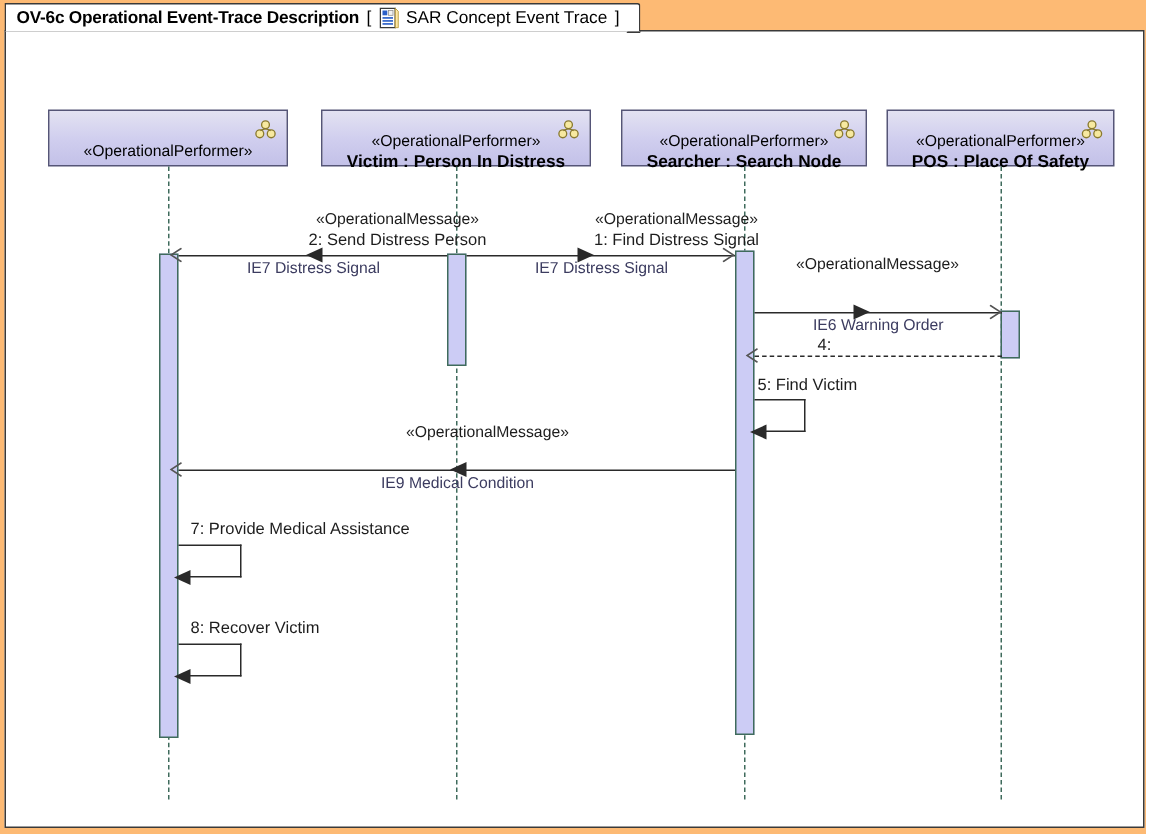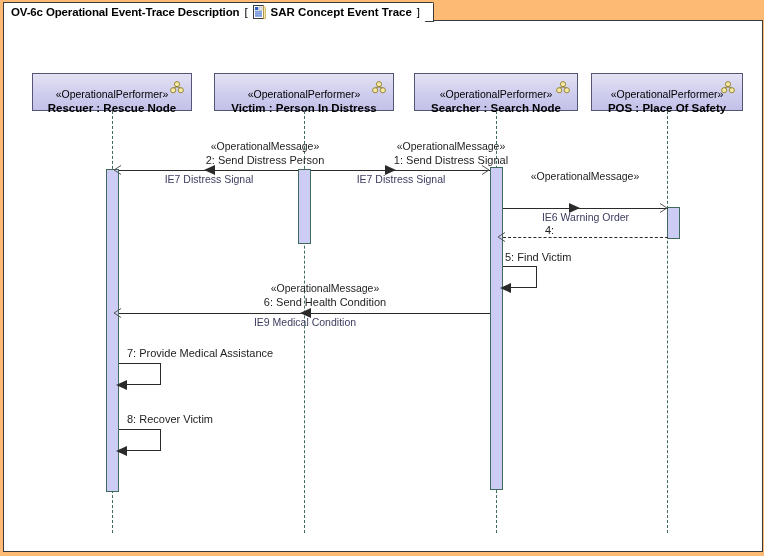--- a/index.html
+++ b/index.html
@@ -67,21 +67,20 @@
   .title-bracket {
     font-size: 11.5px;
     color: #000000;
     margin-left: 5px;
     margin-right: 3px;
   }
   .title-sub {
     font-size: 11.5px;
     color: #000000;
     margin-left: 3px;
-    font-weight: bold;
   }
   .tab-icon {
     width: 13px;
     height: 14px;
     margin: 0 2px;
     flex: 0 0 auto;
     position: relative;
   }
 
   
@@ -236,21 +235,20 @@
         <rect x="2" y="10.4" width="7" height="1.1" fill="#2a5fc8"></rect>
         <path d="M10.5 0.5 L12.5 2.5 L12.5 13.5 L10.5 13.5 Z" fill="#ffe9a8" stroke="#b99a38" stroke-width="0.6"></path>
       </svg>
     </span>
     <span class="title-sub">SAR Concept Event Trace</span>
     <span class="title-bracket">]</span>
   </div>
 
   <div class="head" style="left:32px; top:73px; width:160px; height:38px;">
     <span class="head-stereo">«OperationalPerformer»</span>
-    <span class="head-name">Rescuer : Rescue Node</span>
     <span class="head-icon">
       <svg width="16" height="13" viewBox="0 0 16 13">
         <circle cx="8" cy="3.2" r="2.6" fill="#f7e9a0" stroke="#8a7a30" stroke-width="0.9"></circle>
         <circle cx="4.2" cy="9.2" r="2.6" fill="#f7e9a0" stroke="#8a7a30" stroke-width="0.9"></circle>
         <circle cx="11.8" cy="9.2" r="2.6" fill="#f7e9a0" stroke="#8a7a30" stroke-width="0.9"></circle>
         <line x1="8" y1="5.8" x2="4.6" y2="7" stroke="#8a7a30" stroke-width="0.9"></line>
         <line x1="8" y1="5.8" x2="11.4" y2="7" stroke="#8a7a30" stroke-width="0.9"></line>
       </svg>
     </span>
   </div>
@@ -315,21 +313,21 @@
   <span class="arrow-mid left" style="left:204px; top:165px;"></span>
   <span class="arrow-open" style="left:113px; top:165px;">
     <svg width="9" height="10" viewBox="0 0 9 10">
       <path d="M8 0.5 L1 5 L8 9.5" fill="none" stroke="#555555" stroke-width="1"></path>
     </svg>
   </span>
   <div class="lbl-info" style="left:120px; top:173px; width:178px;">IE7 Distress Signal</div>
 
   <div class="msg-label" style="left:310px; top:140px; width:282px;">
     <div class="lbl-stereo">«OperationalMessage»</div>
-    <div class="lbl-name">1:  Send Distress Signal</div>
+    <div class="lbl-name">1:  Find Distress Signal</div>
   </div>
   <div class="msg-line" style="left:311px; top:170px; width:179px;"></div>
   <span class="arrow-mid right" style="left:385px; top:165px;"></span>
   <span class="arrow-open" style="left:481px; top:165px;">
     <svg width="9" height="10" viewBox="0 0 9 10">
       <path d="M1 0.5 L8 5 L1 9.5" fill="none" stroke="#555555" stroke-width="1"></path>
     </svg>
   </span>
   <div class="lbl-info" style="left:312px; top:173px; width:178px;">IE7 Distress Signal</div>
 
@@ -352,21 +350,20 @@
       <path d="M8 0.5 L1 5 L8 9.5" fill="none" stroke="#555555" stroke-width="1"></path>
     </svg>
   </span>
 
   <div class="self-label" style="left:505px; top:250px;">5: Find Victim</div>
   <div class="self-msg" style="left:503px; top:266px; width:34px; height:22px;"></div>
   <span class="arrow-mid left" style="left:500px; top:283px;"></span>
 
   <div class="msg-label" style="left:180px; top:282px; width:290px;">
     <div class="lbl-stereo">«OperationalMessage»</div>
-    <div class="lbl-name">6:  Send Health Condition</div>
   </div>
   <div class="msg-line" style="left:119px; top:313px; width:371px;"></div>
   <span class="arrow-mid left" style="left:300px; top:308px;"></span>
   <span class="arrow-open" style="left:113px; top:308px;">
     <svg width="9" height="10" viewBox="0 0 9 10">
       <path d="M8 0.5 L1 5 L8 9.5" fill="none" stroke="#555555" stroke-width="1"></path>
     </svg>
   </span>
   <div class="lbl-info" style="left:180px; top:316px; width:250px;">IE9 Medical Condition</div>
 

